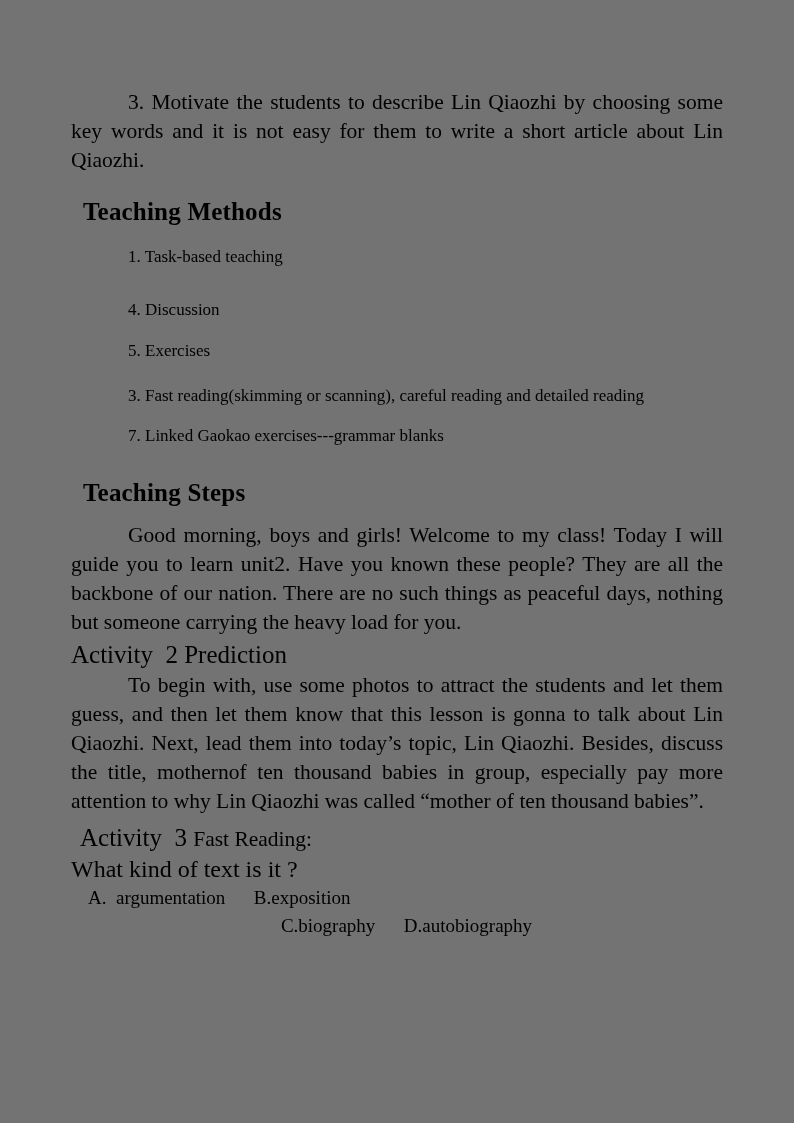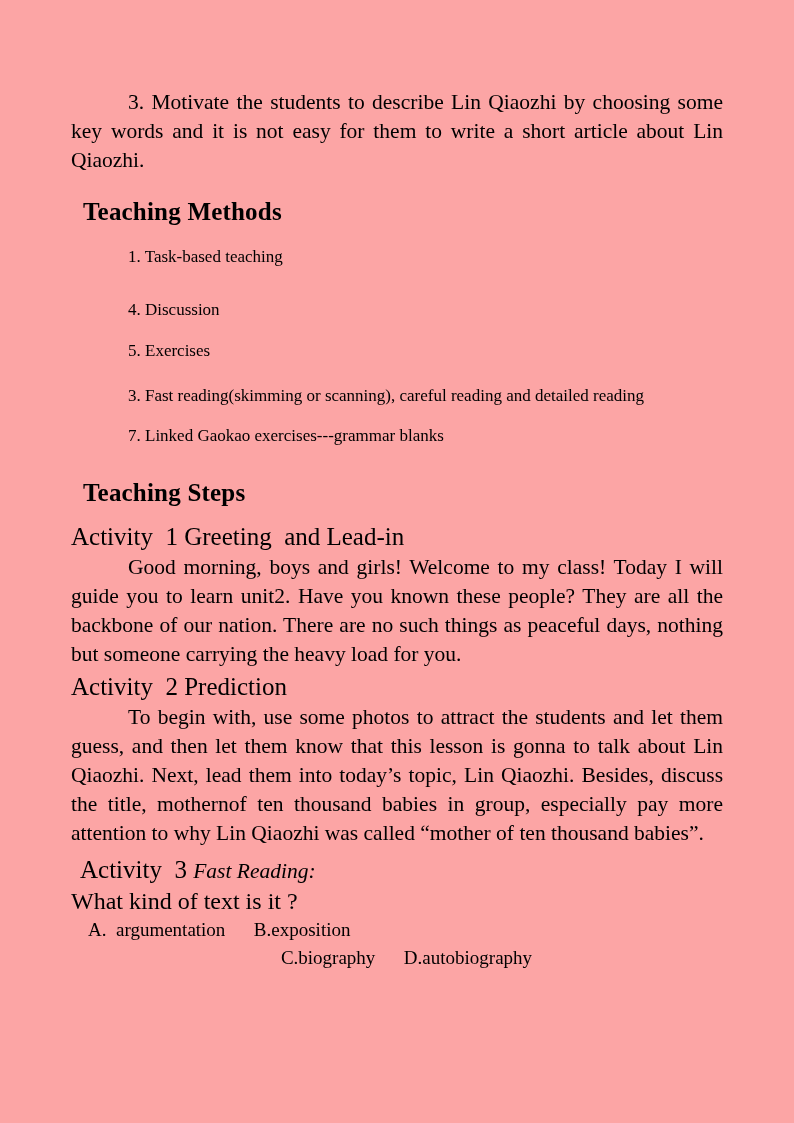--- a/index.html
+++ b/index.html
@@ -15,21 +15,21 @@
     color: #000000;
     overflow: hidden;
   }
 
   .page {
     position: absolute;
     left: 0;
     top: 0;
     width: 794px;
     height: 1123px;
-    background: #fca5a5;
+    background: #737373;
   }
 
   .content {
     position: absolute;
     left: 71px;
     top: 88px;
     width: 652px;
   }
 
   
@@ -57,21 +57,20 @@
   
   .h-activity {
     font-size: 25px;
     line-height: 32px;
     font-weight: normal;
     margin: 0;
     white-space: pre;
   }
   .h-activity .act-sub {
     font-size: 21.5px;
-    font-style: italic;
   }
 
   
   .method-list {
     list-style: none;
     margin: 0;
     padding: 0;
   }
   .method-item {
     font-size: 17px;
@@ -132,21 +131,20 @@
       <div class="sp-12"></div>
       <p class="method-item" style="line-height:38px;">3. Fast reading(skimming  or scanning),  careful reading and detailed reading</p>
       <div class="sp-6"></div>
       <p class="method-item">7. Linked Gaokao exercises---grammar blanks</p>
     </div>
 
     <div class="sp-14"></div>
 
     <h2 class="h-section">Teaching Steps</h2>
 
-    <h3 class="h-activity">Activity  1 Greeting  and Lead-in</h3>
 
     <p class="para indent">Good morning, boys and girls! Welcome to my class! Today I will guide you to learn unit2. Have you known these people? They are all the backbone of our nation. There are no such things as peaceful days, nothing but someone carrying the heavy load for you.</p>
 
     <div class="sp-2"></div>
 
     <h3 class="h-activity">Activity  2 Prediction</h3>
 
     <p class="para indent">To begin with, use some photos to attract the students and let them guess, and then let them know that this lesson is gonna to talk about Lin Qiaozhi. Next, lead them into today’s topic, Lin Qiaozhi. Besides, discuss the title, mothernof ten thousand babies in group, especially pay more attention to why Lin Qiaozhi was called “mother of ten thousand babies”.</p>
 
     <div class="sp-6"></div>

